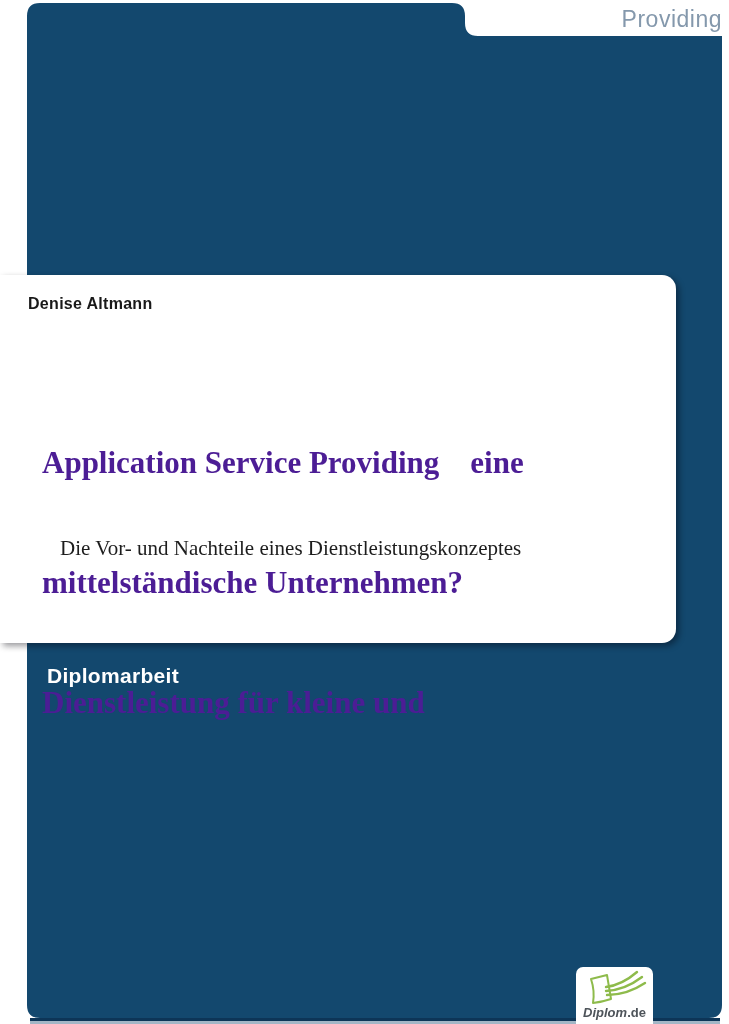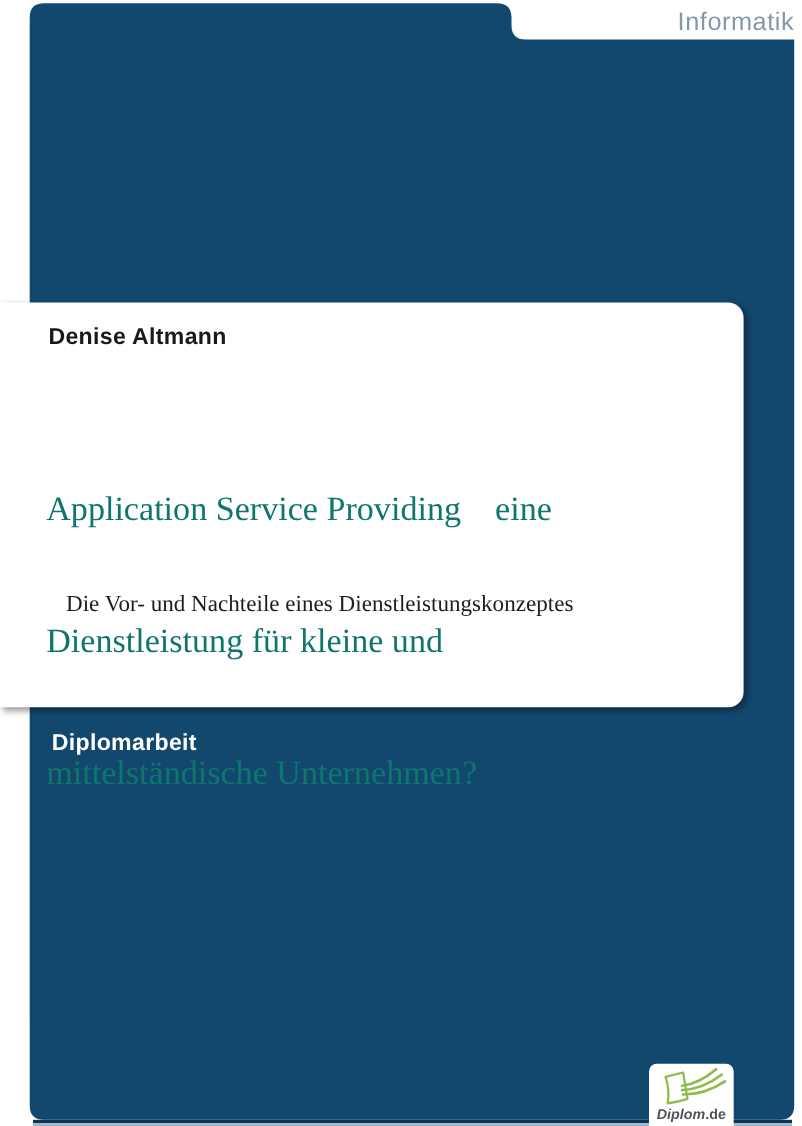--- a/index.html
+++ b/index.html
@@ -25,36 +25,37 @@
     left: 0;
     top: 275px;
     width: 676px;
     height: 368px;
     background: #ffffff;
     border-radius: 0 14px 14px 0;
     box-shadow: 3px 3px 6px rgba(0, 0, 10, 0.40);
   }
   .author-name {
     position: absolute;
-    left: 44px;
+    left: 28px;
     top: 20px;
-    font-size: 21px;
+    font-size: 16px;
     font-weight: bold;
     letter-spacing: 0.3px;
     color: #191919;
   }
   .thesis-title {
     position: absolute;
     left: 42px;
     top: 88px;
     font-family: "Liberation Serif", serif;
     font-size: 31px;
     line-height: 40px;
-    color: #0f766e;
+    color: #4c1d95;
     white-space: pre-wrap;
+    font-weight: bold;
   }
   .thesis-subtitle {
     position: absolute;
     left: 44px;
     top: 261px;
     font-family: "Liberation Serif", serif;
     font-size: 21px;
     color: #1d1d1d;
     margin-left: 16px;
   }
@@ -62,21 +63,21 @@
     position: absolute;
     left: 47px;
     top: 664px;
     font-size: 21px;
     font-weight: bold;
     letter-spacing: 0.3px;
     color: #ffffff;
   }
   .logo-box {
     position: absolute;
-    left: 590px;
+    left: 576px;
     top: 967px;
     width: 77px;
     height: 57px;
     background: #ffffff;
     border-radius: 7px 7px 0 0;
   }
   .logo-icon { position: absolute; left: 0; top: 2px; }
   .logo-text {
     position: absolute;
     bottom: 4px;
@@ -106,28 +107,28 @@
              L 722 1005
              Q 722 1018 709 1018
              L 40 1018
              Q 27 1018 27 1005
              Z"></path>
 
     <rect x="30" y="1018" width="690" height="3" fill="#0D3557"></rect>
     <rect x="30" y="1021" width="690" height="3" fill="#A3B6C6"></rect>
   </svg>
 
-  <div class="category-label">Informatik</div>
+  <div class="category-label">Providing</div>
 
   <div class="title-card">
     <div class="author-name">Denise Altmann</div>
     <div class="thesis-title">
       <div>Application Service Providing    eine</div>
+      <div>mittelständische Unternehmen?</div>
       <div>Dienstleistung für kleine und</div>
-      <div>mittelständische Unternehmen?</div>
     </div>
     <div class="thesis-subtitle">Die Vor- und Nachteile eines Dienstleistungskonzeptes</div>
   </div>
 
   <div class="document-type">Diplomarbeit</div>
 
   <div class="logo-box">
     <svg class="logo-icon" width="77" height="40" viewBox="0 0 77 40">
 
       <path d="M 15 10 Q 23 8 31 6 L 35 30 Q 26 33 17 34 Q 19 22 15 10 Z" fill="#ffffff" stroke="#8EBB4B" stroke-width="2" stroke-linejoin="round"></path>

